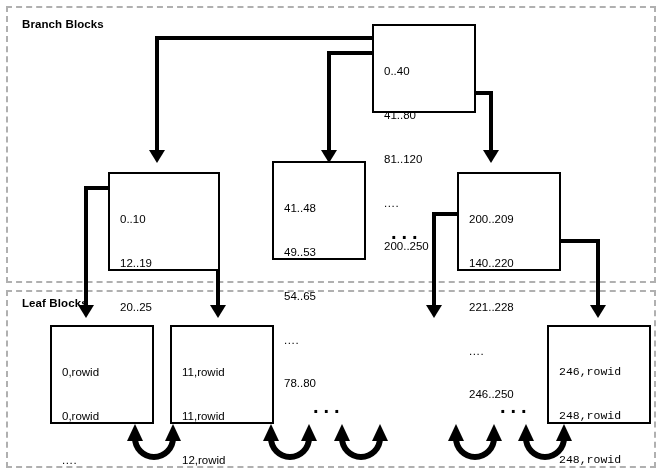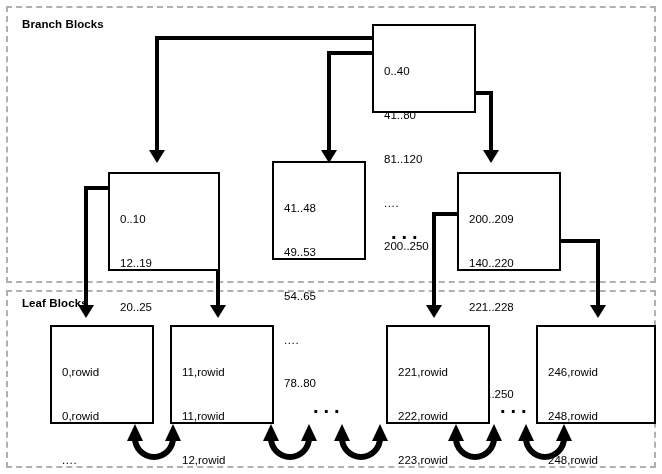--- a/index.html
+++ b/index.html
@@ -178,31 +178,22 @@
   <div class="block" style="left:170px; top:325px; width:104px; height:99px;">
     <div class="block-lines">
       <div>11,rowid</div>
       <div>11,rowid</div>
       <div>12,rowid</div>
       
       
     </div>
   </div>
 
-  <div class="block" style="left:386px; top:325px; width:104px; height:99px;">
-    <div class="block-lines">
-      <div>221,rowid</div>
-      <div>222,rowid</div>
-      <div>223,rowid</div>
-      
-      
-    </div>
-  </div>
-
-  <div class="block" style="left:536px; top:325px; width:120px; height:99px;">
+
+  <div class="block" style="left:547px; top:325px; width:104px; height:99px;font-family:Liberation Mono, monospace;">
     <div class="block-lines">
       <div>246,rowid</div>
       <div>248,rowid</div>
       <div>248,rowid</div>
       
       
     </div>
   </div>
 
   <div class="ellipsis" style="left:313px; top:396px;">...</div>

